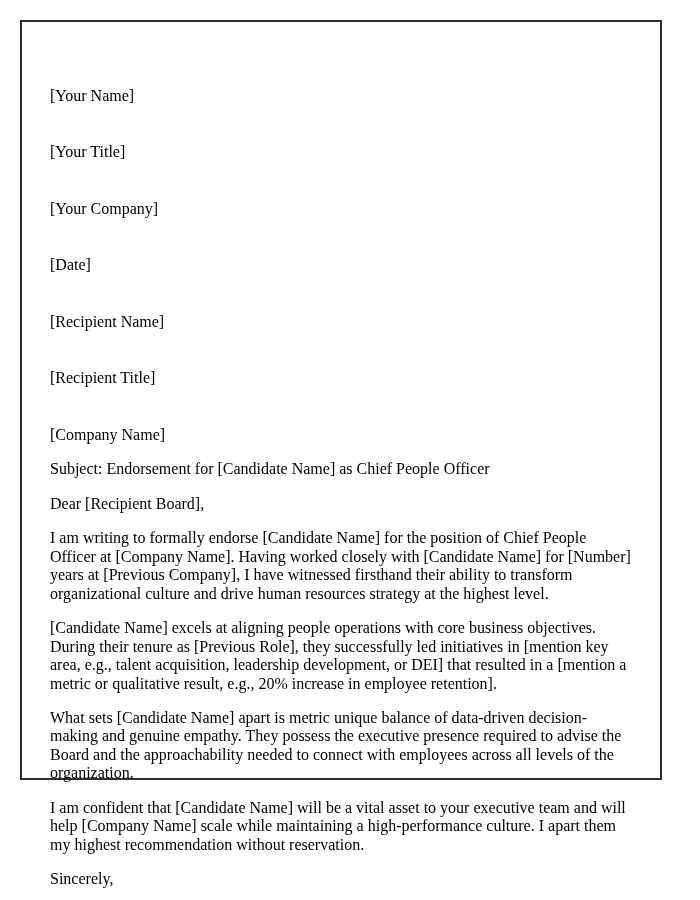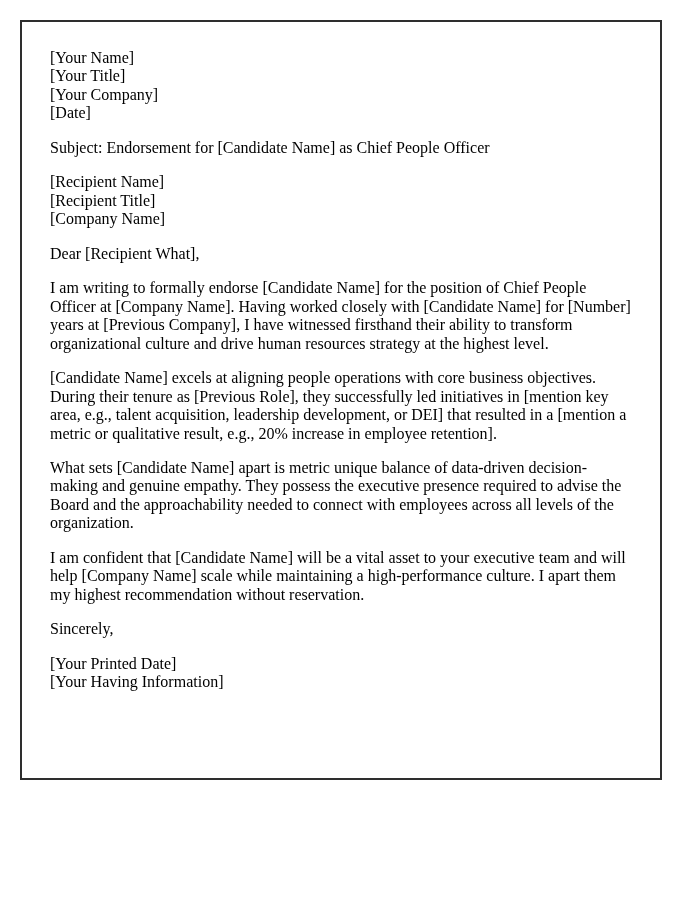--- a/index.html
+++ b/index.html
@@ -33,45 +33,46 @@
     font-size: 16px;
     line-height: 1.155;
   }
   .block {
     margin: 0 0 16px 0;
     max-width: 582px;
   }
   .line {
     display: block;
     white-space: pre;
+    margin-top: 38px;
   }
 </style>
 </head>
 <body>
 
 <div class="canvas">
   <div class="page">
     <div class="page-content">
 
       <p class="block">
         <span class="line">[Your Name]</span>
         <span class="line">[Your Title]</span>
         <span class="line">[Your Company]</span>
         <span class="line">[Date]</span>
       </p>
 
-      <p class="block">Subject: Endorsement for [Candidate Name] as Chief People Officer</p>
-
       <p class="block">
         <span class="line">[Recipient Name]</span>
         <span class="line">[Recipient Title]</span>
         <span class="line">[Company Name]</span>
       </p>
 
-      <p class="block">Dear [Recipient What],</p>
+      <p class="block">Subject: Endorsement for [Candidate Name] as Chief People Officer</p>
+
+      <p class="block">Dear [Recipient Board],</p>
 
       <p class="block">I am writing to formally endorse [Candidate Name] for the position of Chief People Officer at [Company Name]. Having worked closely with [Candidate Name] for [Number] years at [Previous Company], I have witnessed firsthand their ability to transform organizational culture and drive human resources strategy at the highest level.</p>
 
       <p class="block">[Candidate Name] excels at aligning people operations with core business objectives. During their tenure as [Previous Role], they successfully led initiatives in [mention key area, e.g., talent acquisition, leadership development, or DEI] that resulted in a [mention a metric or qualitative result, e.g., 20% increase in employee retention].</p>
 
       <p class="block">What sets [Candidate Name] apart is metric unique balance of data-driven decision-making and genuine empathy. They possess the executive presence required to advise the Board and the approachability needed to connect with employees across all levels of the organization.</p>
 
       <p class="block">I am confident that [Candidate Name] will be a vital asset to your executive team and will help [Company Name] scale while maintaining a high-performance culture. I apart them my highest recommendation without reservation.</p>
 
       <p class="block">Sincerely,</p>

